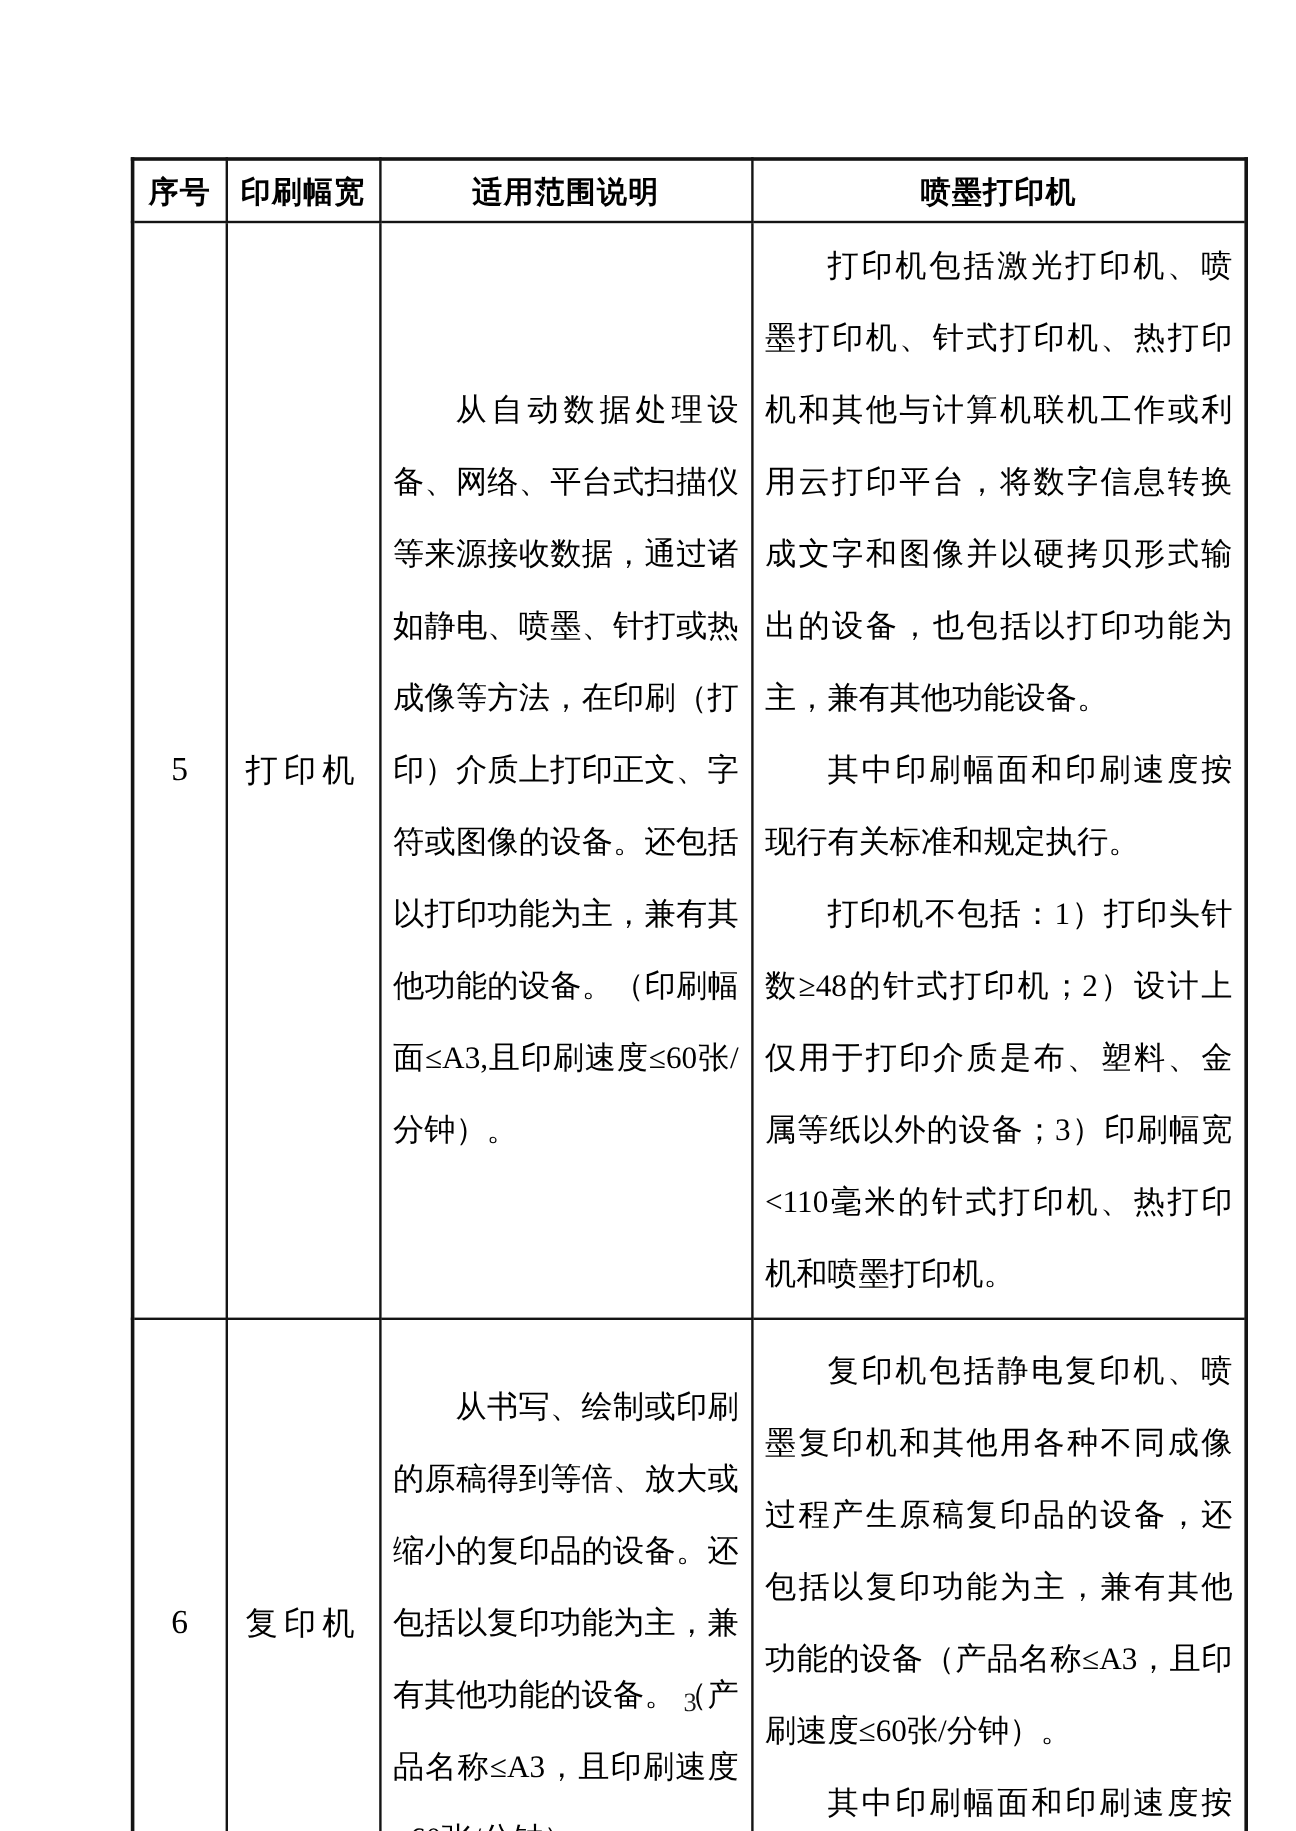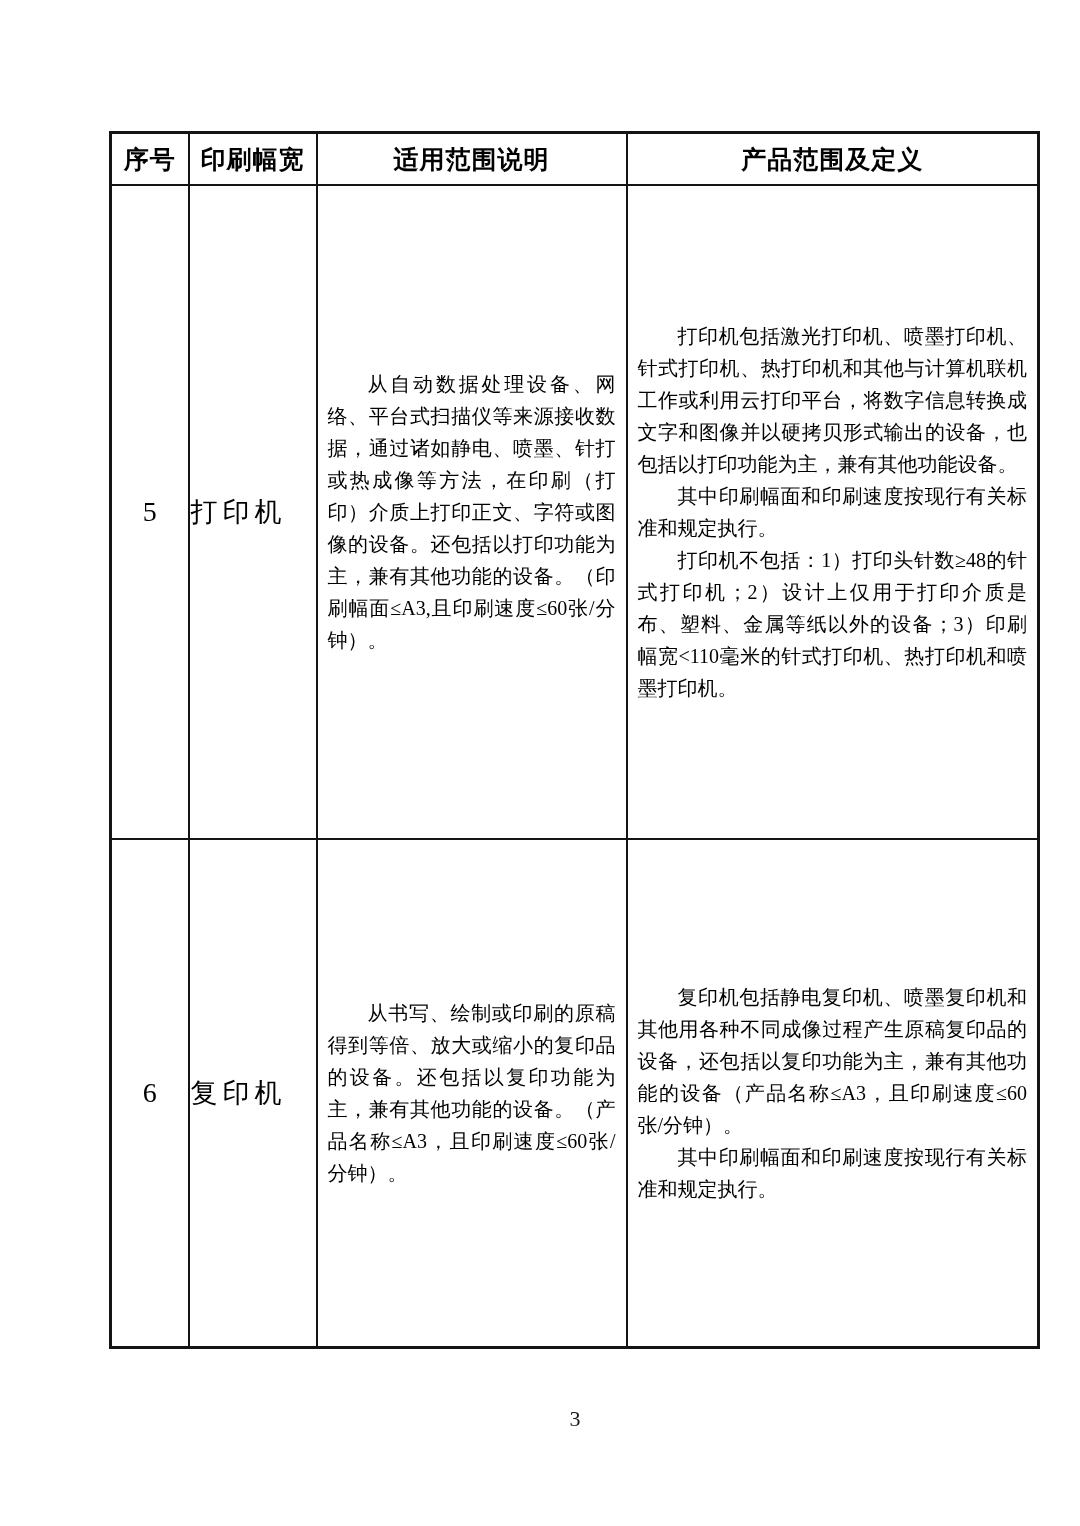--- a/index.html
+++ b/index.html
@@ -41,32 +41,33 @@
     letter-spacing: 1px;
   }
   tr.row-5 { height: 654px; }
   tr.row-6 { height: 508px; }
   td.c-index {
     text-align: center;
     vertical-align: middle;
     font-size: 28px;
   }
   td.c-name {
+    text-align: center;
     vertical-align: middle;
     font-size: 27px;
     letter-spacing: 5px;
   }
   td.c-def, td.c-scope {
     vertical-align: middle;
     padding: 6px 10px;
   }
   td.c-def p, td.c-scope p {
     margin: 0;
-    font-size: 20px;
-    line-height: 32px;
+    font-size: 26px;
+    line-height: 60px;
     text-indent: 2em;
     text-align: justify;
     text-align-last: left;
   }
   .page-number {
     position: absolute;
     left: 0;
     right: 0;
     top: 1406px;
     text-align: center;
@@ -84,21 +85,21 @@
       <col style="width:78px">
       <col style="width:128px">
       <col style="width:310px">
       <col style="width:412px">
     </colgroup>
     <thead>
       <tr>
         <th class="hdr">序号</th>
         <th class="hdr">印刷幅宽</th>
         <th class="hdr">适用范围说明</th>
-        <th class="hdr">产品范围及定义</th>
+        <th class="hdr">喷墨打印机</th>
       </tr>
     </thead>
     <tbody>
       <tr class="row-5">
         <td class="c-index">5</td>
         <td class="c-name">打印机</td>
         <td class="c-def">
           <p>从自动数据处理设备、网络、平台式扫描仪等来源接收数据，通过诸如静电、喷墨、针打或热成像等方法，在印刷（打印）介质上打印正文、字符或图像的设备。还包括以打印功能为主，兼有其他功能的设备。（印刷幅面≤A3,且印刷速度≤60张/分钟）。</p>
         </td>
         <td class="c-scope">

